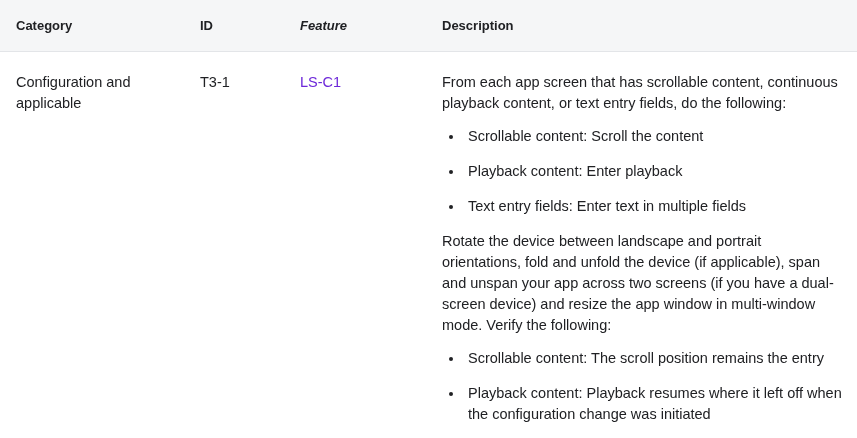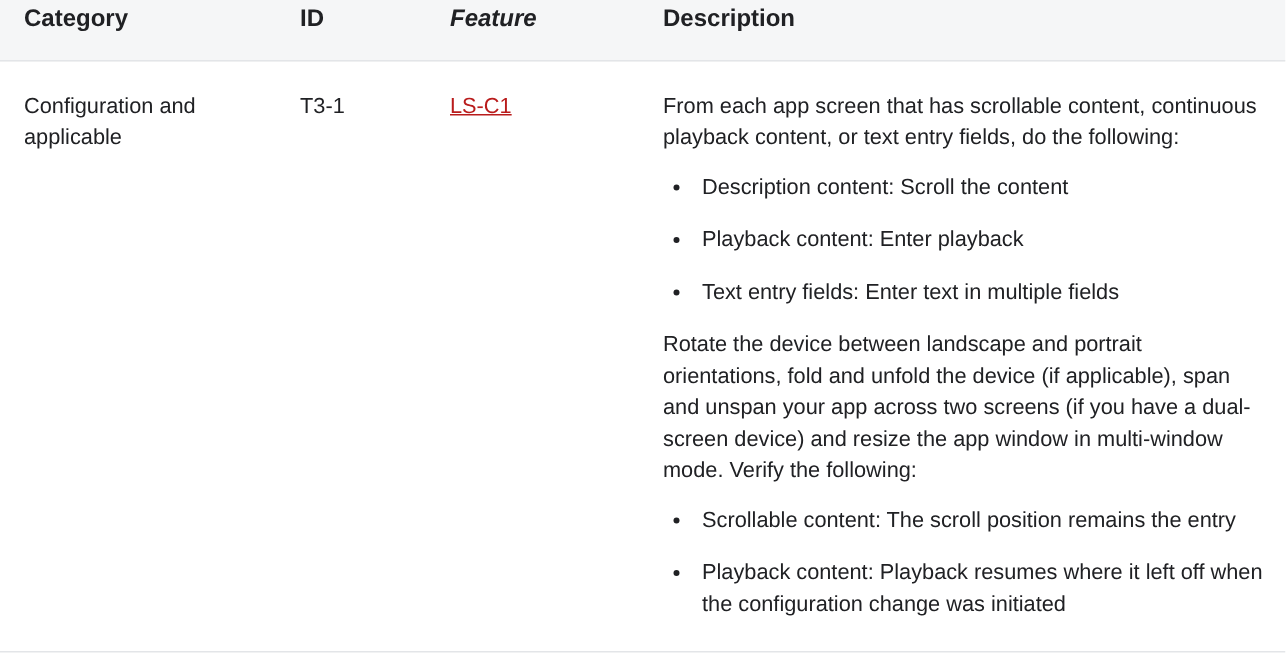--- a/index.html
+++ b/index.html
@@ -15,46 +15,45 @@
     overflow: hidden;
   }
   .doc-table {
     width: 857px;
     border-collapse: collapse;
     table-layout: fixed;
   }
   .doc-table thead th {
     background: #f5f6f7;
     text-align: left;
-    font-size: 16px;
+    font-size: 13px;
     font-weight: bold;
     color: #202124;
-    padding: 4px 14px 18px 0;
+    padding: 18px 14px 18px 0;
     border-bottom: 1px solid #e3e5e8;
     vertical-align: middle;
   }
   .doc-table thead th.col-category { padding-left: 16px; width: 170px; }
   .doc-table thead th.col-id { width: 86px; }
   .doc-table thead th.col-feature { width: 128px; font-style: italic; }
   .doc-table thead th.col-description { width: auto; }
 
   .doc-table tbody td {
     vertical-align: top;
     font-size: 14.5px;
     line-height: 21px;
     color: #202124;
     padding: 20px 14px 20px 0;
     border-bottom: 1px solid #e3e5e8;
   }
   .doc-table tbody td.col-category { padding-left: 16px; }
   .cell-category { max-width: 140px; }
 
   .feature-link {
-    color: #b91c1c;
-    text-decoration: underline;
+    color: #6d28d9;
     cursor: pointer;
   }
 
   .desc-para {
     margin: 0 0 12px 0;
   }
   .desc-list {
     list-style: disc;
     margin: 0 0 14px 0;
     padding-left: 22px;
@@ -87,21 +86,21 @@
       <td class="col-category">
         <div class="cell-category">Configuration and applicable</div>
       </td>
       <td class="col-id">T3-1</td>
       <td class="col-feature">
         <a class="feature-link">LS-C1</a>
       </td>
       <td class="col-description">
         <p class="desc-para">From each app screen that has scrollable content, continuous playback content, or text entry fields, do the following:</p>
         <ul class="desc-list">
-          <li>Description content: Scroll the content</li>
+          <li>Scrollable content: Scroll the content</li>
           <li>Playback content: Enter playback</li>
           <li>Text entry fields: Enter text in multiple fields</li>
         </ul>
         <p class="desc-para">Rotate the device between landscape and portrait orientations, fold and unfold the device (if applicable), span and unspan your app across two screens (if you have a dual-screen device) and resize the app window in multi-window mode. Verify the following:</p>
         <ul class="desc-list last">
           <li>Scrollable content: The scroll position remains the entry</li>
           <li>Playback content: Playback resumes where it left off when the configuration change was initiated</li>
 
         </ul>
       </td>

